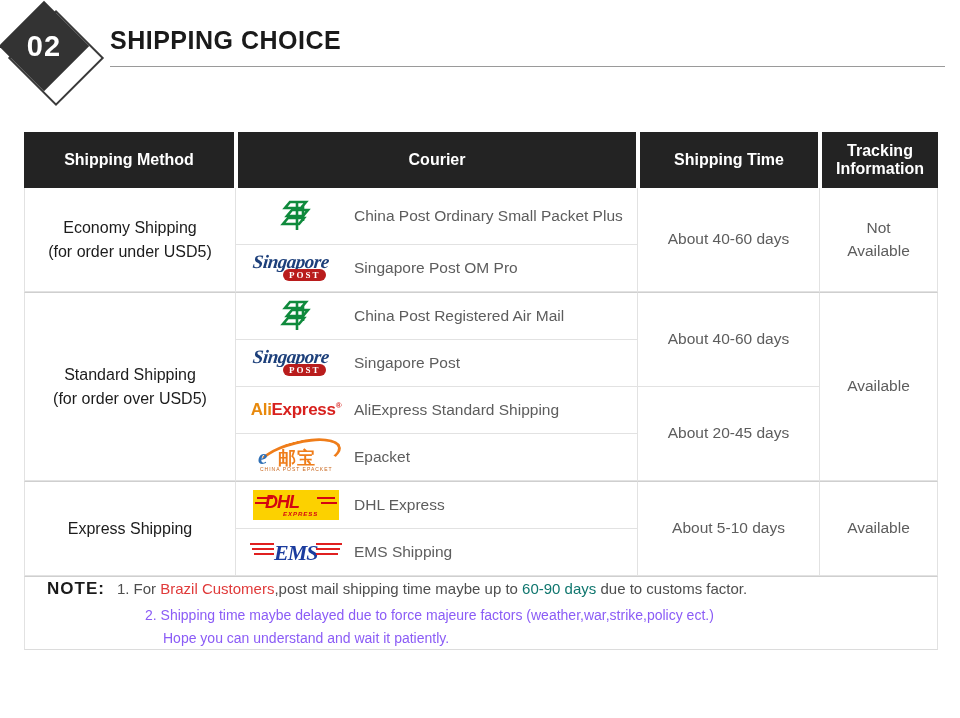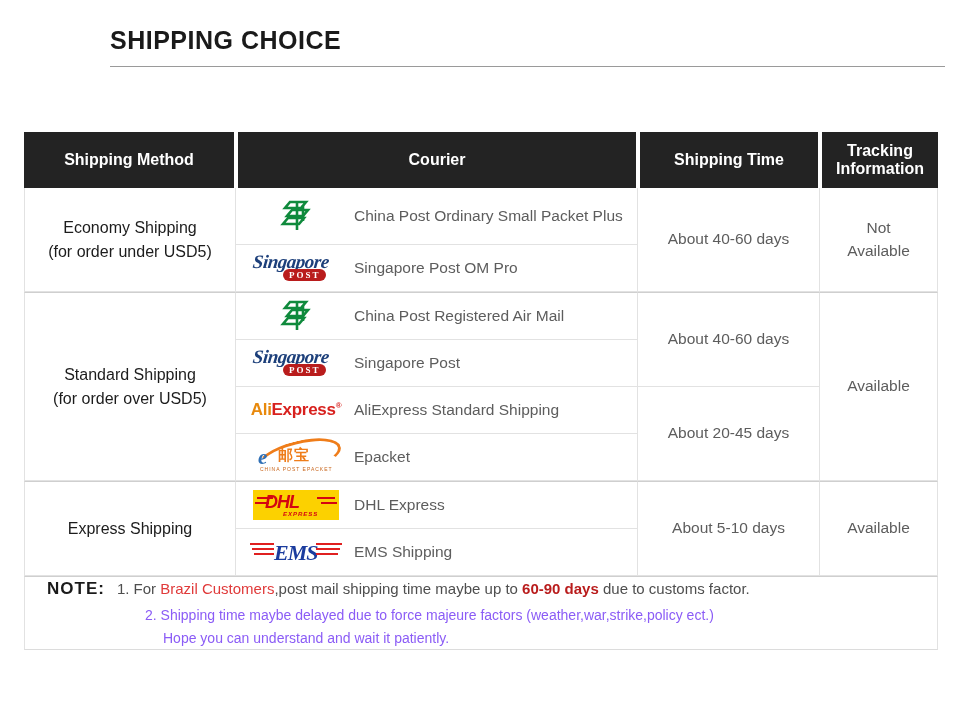--- a/index.html
+++ b/index.html
@@ -158,21 +158,21 @@
     transform:rotate(-14deg);
   }
   .ep-e{
     position:absolute;left:6px;top:5px;
     font-size:21px;font-style:italic;font-weight:bold;
     color:#2f6fb5;
     font-family:"Liberation Serif", serif;
   }
   .ep-cn{
     position:absolute;left:26px;top:6px;
-    font-size:15px;font-weight:bold;color:#ef7d1a;
+    font-size:18px;font-weight:bold;color:#ef7d1a;
     letter-spacing:1px;
   }
   .ep-sub{
     position:absolute;left:8px;top:26px;
     font-size:5px;color:#c8641a;letter-spacing:1px;
     white-space:nowrap;
   }
 
   .logo-dhl{
     width:86px;height:30px;background:#fcd100;
@@ -230,26 +230,31 @@
   }
   .note-row2{
     padding-left:120px;
     margin-top:4px;
     font-size:14px;color:#8b5cf6;line-height:1.6;
   }
   .note-indent{
     padding-left:18px;
   }
   .red{color:#e03a3a;}
-  .red-b{color:#b91c1c;font-weight:bold;}
+  .red-b{color:#0f766e;font-weight:normal;}
 </style>
 </head>
 <body>
 
 <div class="header">
+  <div class="badge-wrap">
+    <div class="badge-outline"></div>
+    <div class="badge-solid"></div>
+    <div class="badge-num">02</div>
+  </div>
   <div class="header-title">SHIPPING CHOICE</div>
   <div class="header-rule"></div>
 </div>
 
 <div class="table-wrap">
 <table class="ship">
   <colgroup>
     <col style="width:212px">
     <col style="width:402px">
     <col style="width:182px">

